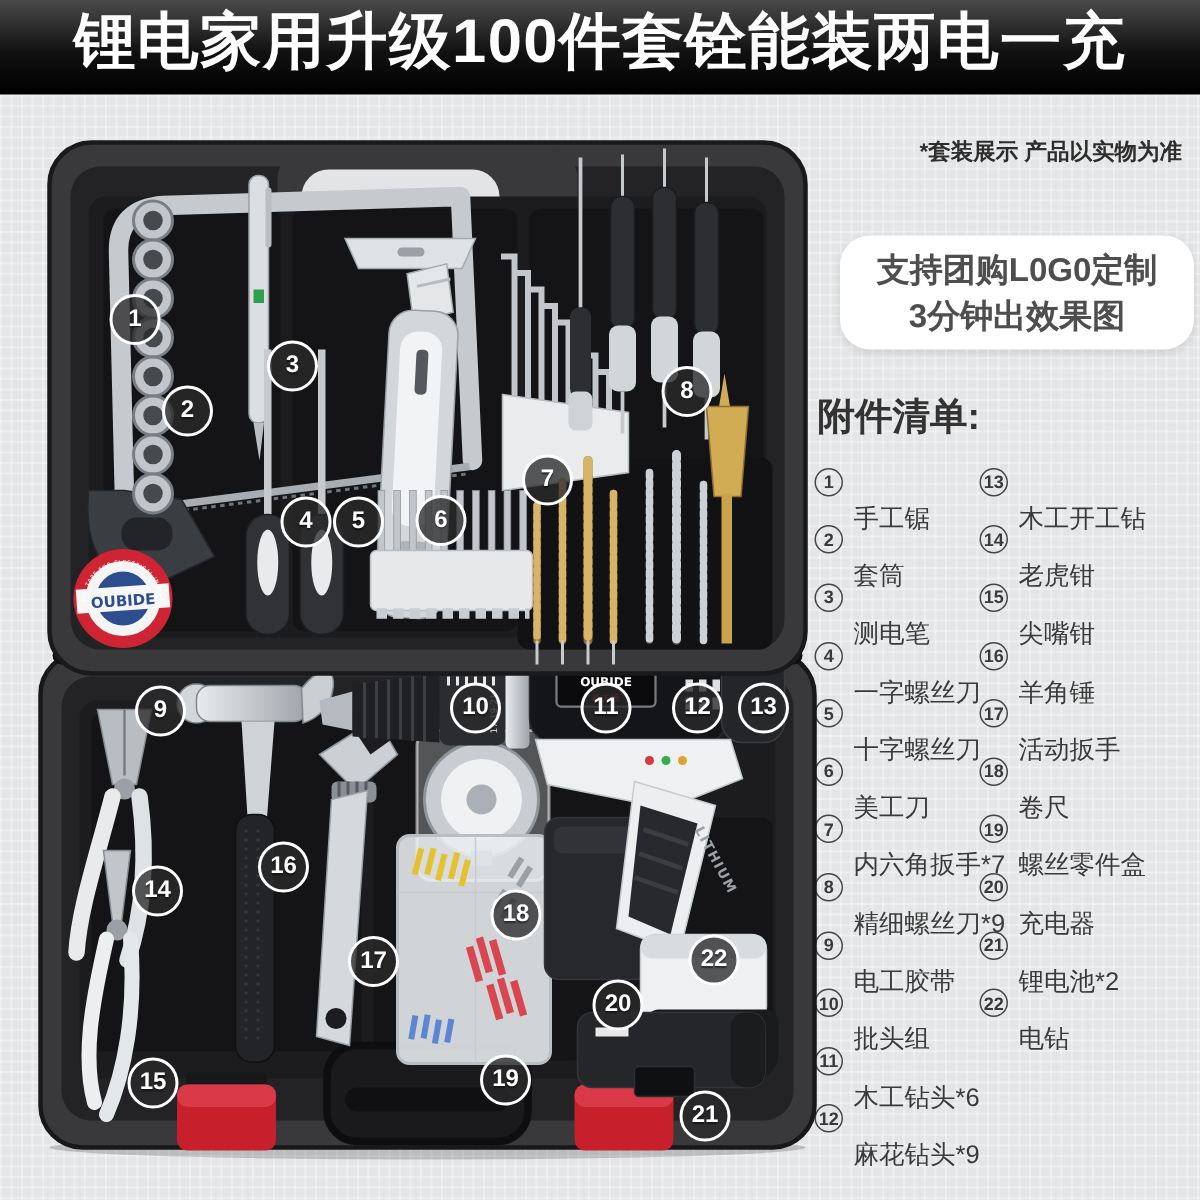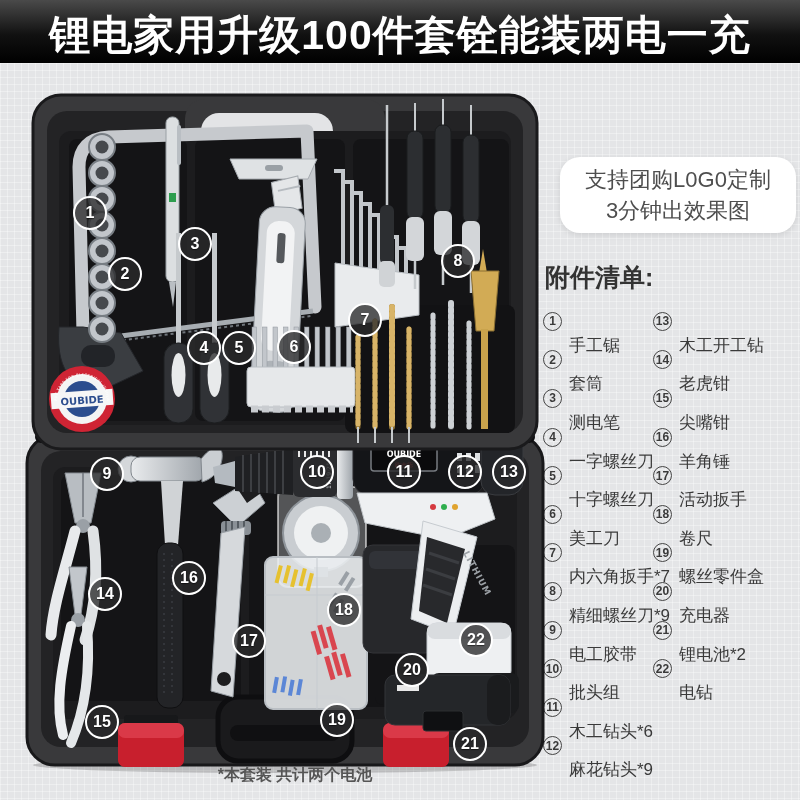--- a/index.html
+++ b/index.html
@@ -8,34 +8,34 @@
     font-family:"Liberation Sans","DejaVu Sans",sans-serif;
     background-color:#e4e5e7;
     background-image:
       linear-gradient(rgba(255,255,255,.35) 1px, transparent 1px),
       linear-gradient(90deg, rgba(255,255,255,.35) 1px, transparent 1px);
     background-size:7px 7px;
   }
   .banner{
     position:absolute;left:0;top:0;width:800px;height:63px;
     background:linear-gradient(180deg,#4a4a4a 0%,#111 55%,#000 100%);
-    display:flex;align-items:flex-end;justify-content:center;
+    display:flex;align-items:flex-start;justify-content:center;
   }
   .banner-text{
     color:#fff;font-size:41px;font-weight:900;letter-spacing:1px;white-space:nowrap;
   }
   .top-note{
     position:absolute;top:92px;right:12px;font-size:15px;font-weight:600;color:#2d2d2d;
   }
   .groupbuy{
     position:absolute;left:560px;top:157px;width:236px;height:76px;
     background:#fff;border-radius:20px;box-shadow:0 2px 6px rgba(0,0,0,.10);
     display:flex;flex-direction:column;align-items:center;justify-content:center;
   }
-  .groupbuy div{font-size:22px;font-weight:400;color:#4e4e4e;line-height:1.42;white-space:nowrap;}
+  .groupbuy div{font-size:22px;font-weight:700;color:#4e4e4e;line-height:1.42;white-space:nowrap;}
   .acc-header{position:absolute;left:545px;top:261px;font-size:25px;font-weight:700;color:#333;}
   .acc-list{position:absolute;left:543px;top:302px;width:257px;}
   .acc-row{display:flex;height:38.6px;align-items:center;}
   .acc-cell{display:flex;align-items:center;white-space:nowrap;}
   .acc-cell.c1{width:110px;flex:none;}
   .num-circle{
     flex:none;width:19px;height:19px;border:1.5px solid #454545;border-radius:50%;
     display:inline-flex;align-items:center;justify-content:center;
     font-size:12px;font-weight:600;color:#3a3a3a;margin-right:7px;box-sizing:border-box;
   }
@@ -55,20 +55,21 @@
 </style>
 </head>
 <body>
 
 <div class="page">
 
   <div class="banner">
     <div class="banner-text">锂电家用升级100件套铨能装两电一充</div>
   </div>
 
+  <div class="top-note">*套装展示 产品以实物为准</div>
 
   <div class="groupbuy">
     <div>支持团购L0G0定制</div>
     <div>3分钟出效果图</div>
   </div>
 
   <div class="acc-header">附件清单:</div>
 
   <div class="acc-list">
     <div class="acc-row">
@@ -533,15 +534,14 @@
     <span class="callout" style="left:60px;top:630px">15</span>
     <span class="callout" style="left:147px;top:486px">16</span>
     <span class="callout" style="left:207px;top:549px">17</span>
     <span class="callout" style="left:302px;top:518px">18</span>
     <span class="callout" style="left:295px;top:628px">19</span>
     <span class="callout" style="left:370px;top:578px">20</span>
     <span class="callout" style="left:428px;top:652px">21</span>
     <span class="callout" style="left:434px;top:548px">22</span>
   </div>
 
-  <div class="bottom-note">*本套装 共计两个电池</div>
 
 </div>
 
 </body></html>

